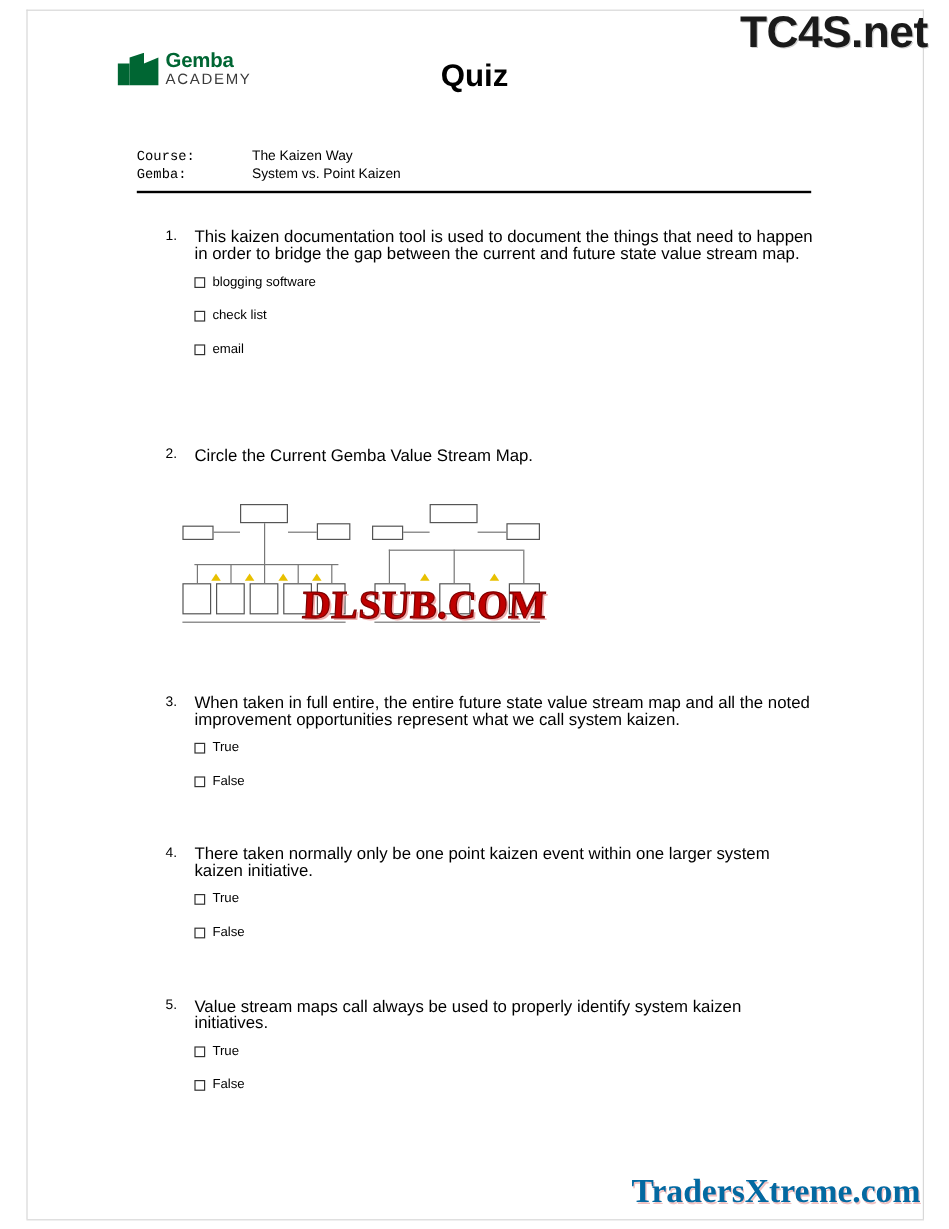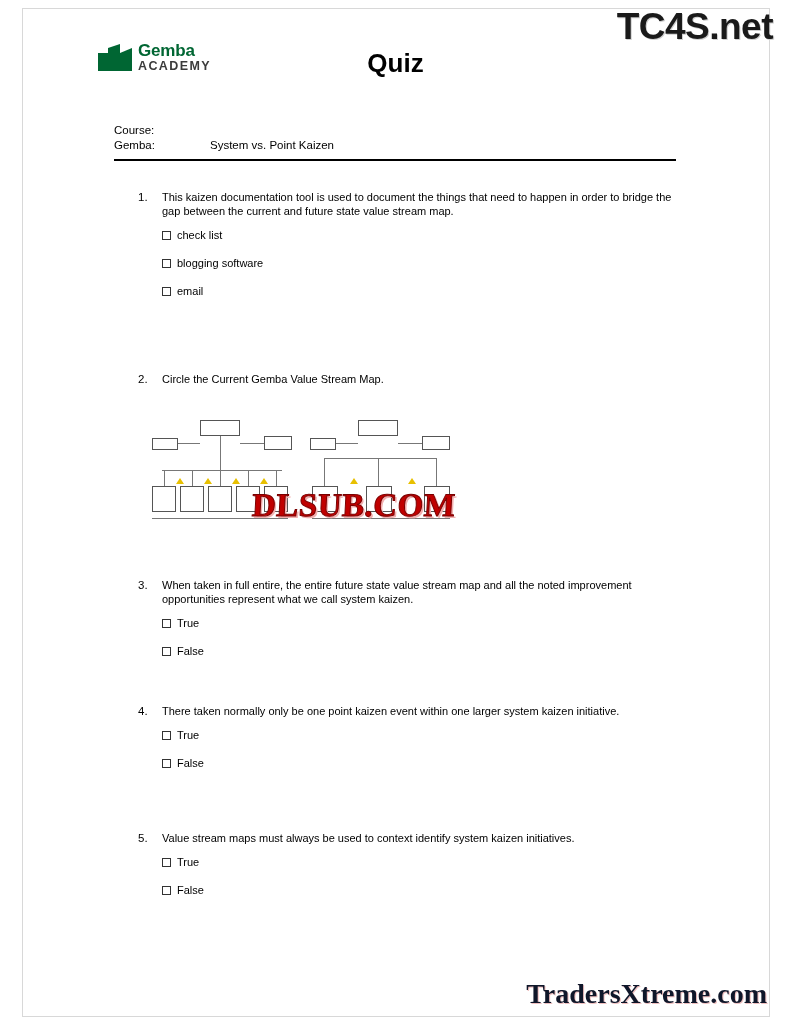--- a/index.html
+++ b/index.html
@@ -41,21 +41,21 @@
     letter-spacing: -0.5px;
     color: #1a1a1a;
     text-shadow: 1px 1px 0 #cfcfcf;
   }
   #wm-bottom {
     position: absolute;
     right: 24px; bottom: 14px;
     font-family: "Liberation Serif", serif;
     font-weight: bold;
     font-size: 28px;
-    color: #0f172a;
+    color: #0369a1;
     text-shadow: 1px 1px 0 #f0c0c0;
   }
 
   
   #logo {
     position: absolute;
     left: 68px; top: 42px;
     width: 180px; height: 40px; margin-left: 30px;
   }
   #logo-mark {
@@ -70,21 +70,21 @@
   }
   #logo-gemba {
     font-family: "Liberation Sans", sans-serif;
     font-weight: bold;
     font-size: 17px;
     color: #006633;
     letter-spacing: -0.2px;
   }
   #logo-academy {
     font-family: "Liberation Sans", sans-serif;
-    font-weight: bold;
+    font-weight: normal;
     font-size: 12.5px;
     color: #3b3b3b;
     letter-spacing: 1.4px;
     margin-top: 1px;
   }
 
   
   #doc-title {
     position: absolute;
     left: 0; top: 48px;
@@ -101,21 +101,21 @@
     position: absolute;
     left: 114px; top: 123px;
     width: 562px;
     font-size: 11.5px;
   }
   .meta-row {
     display: flex;
     line-height: 15px;
     height: 15px;
   }
-  .meta-label { width: 96px; }
+  .meta-label { width: 96px; font-family: Liberation Mono, monospace; }
   .meta-value { flex: 1; }
   #meta-rule {
     position: absolute;
     left: 114px; top: 159px;
     width: 562px; height: 2px;
     background: #000;
   }
 
   
   #questions {
@@ -129,21 +129,21 @@
     padding-left: 138px;
     padding-right: 110px;
   }
   .q-num {
     width: 24px;
     font-size: 11.5px;
     line-height: 14px;
   }
   .q-text {
     flex: 1;
-    font-size: 11px;
+    font-size: 14px;
     line-height: 14px;
   }
   .opts { margin-top: 10px; padding-left: 162px; }
   .opt {
     display: flex;
     align-items: center;
     height: 14px;
     margin-bottom: 14px;
   }
   .checkbox {
@@ -221,43 +221,44 @@
       <div id="logo-gemba">Gemba</div>
       <div id="logo-academy">ACADEMY</div>
     </div>
   </div>
 
   <div id="doc-title">Quiz</div>
 
   <div id="meta">
     <div class="meta-row">
       <div class="meta-label">Course:</div>
+      <div class="meta-value">The Kaizen Way</div>
     </div>
     <div class="meta-row">
       <div class="meta-label">Gemba:</div>
       <div class="meta-value">System vs. Point Kaizen</div>
     </div>
   </div>
   <div id="meta-rule"></div>
 
   <div id="questions">
 
     <div class="q-block" style="top:0px;">
       <div class="q-head">
         <div class="q-num">1.</div>
         <div class="q-text">This kaizen documentation tool is used to document the things that need to happen in order to bridge the gap between the current and future state value stream map.</div>
       </div>
       <div class="opts">
         <div class="opt">
           <div class="checkbox"></div>
+          <div class="opt-label">blogging software</div>
+        </div>
+        <div class="opt">
+          <div class="checkbox"></div>
           <div class="opt-label">check list</div>
-        </div>
-        <div class="opt">
-          <div class="checkbox"></div>
-          <div class="opt-label">blogging software</div>
         </div>
         <div class="opt">
           <div class="checkbox"></div>
           <div class="opt-label">email</div>
         </div>
       </div>
     </div>
 
     <div class="q-block" style="top:182px;">
       <div class="q-head">
@@ -296,21 +297,21 @@
         <div class="opt">
           <div class="checkbox"></div>
           <div class="opt-label">False</div>
         </div>
       </div>
     </div>
 
     <div class="q-block" style="top:641px;">
       <div class="q-head">
         <div class="q-num">5.</div>
-        <div class="q-text">Value stream maps must always be used to context identify system kaizen initiatives.</div>
+        <div class="q-text">Value stream maps call always be used to properly identify system kaizen initiatives.</div>
       </div>
       <div class="opts">
         <div class="opt">
           <div class="checkbox"></div>
           <div class="opt-label">True</div>
         </div>
         <div class="opt">
           <div class="checkbox"></div>
           <div class="opt-label">False</div>
         </div>

